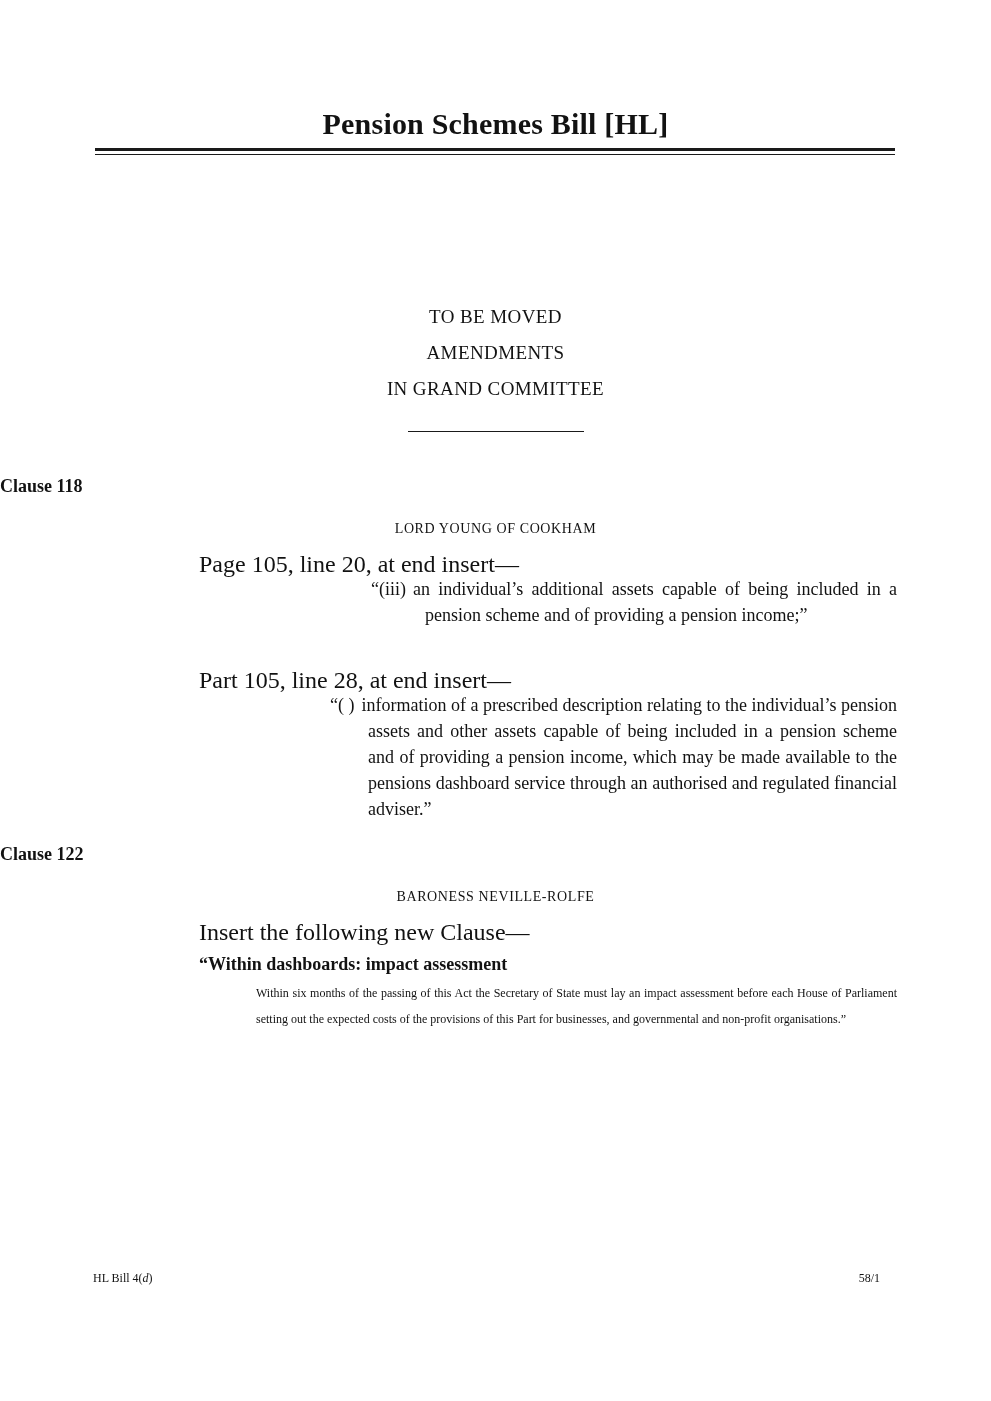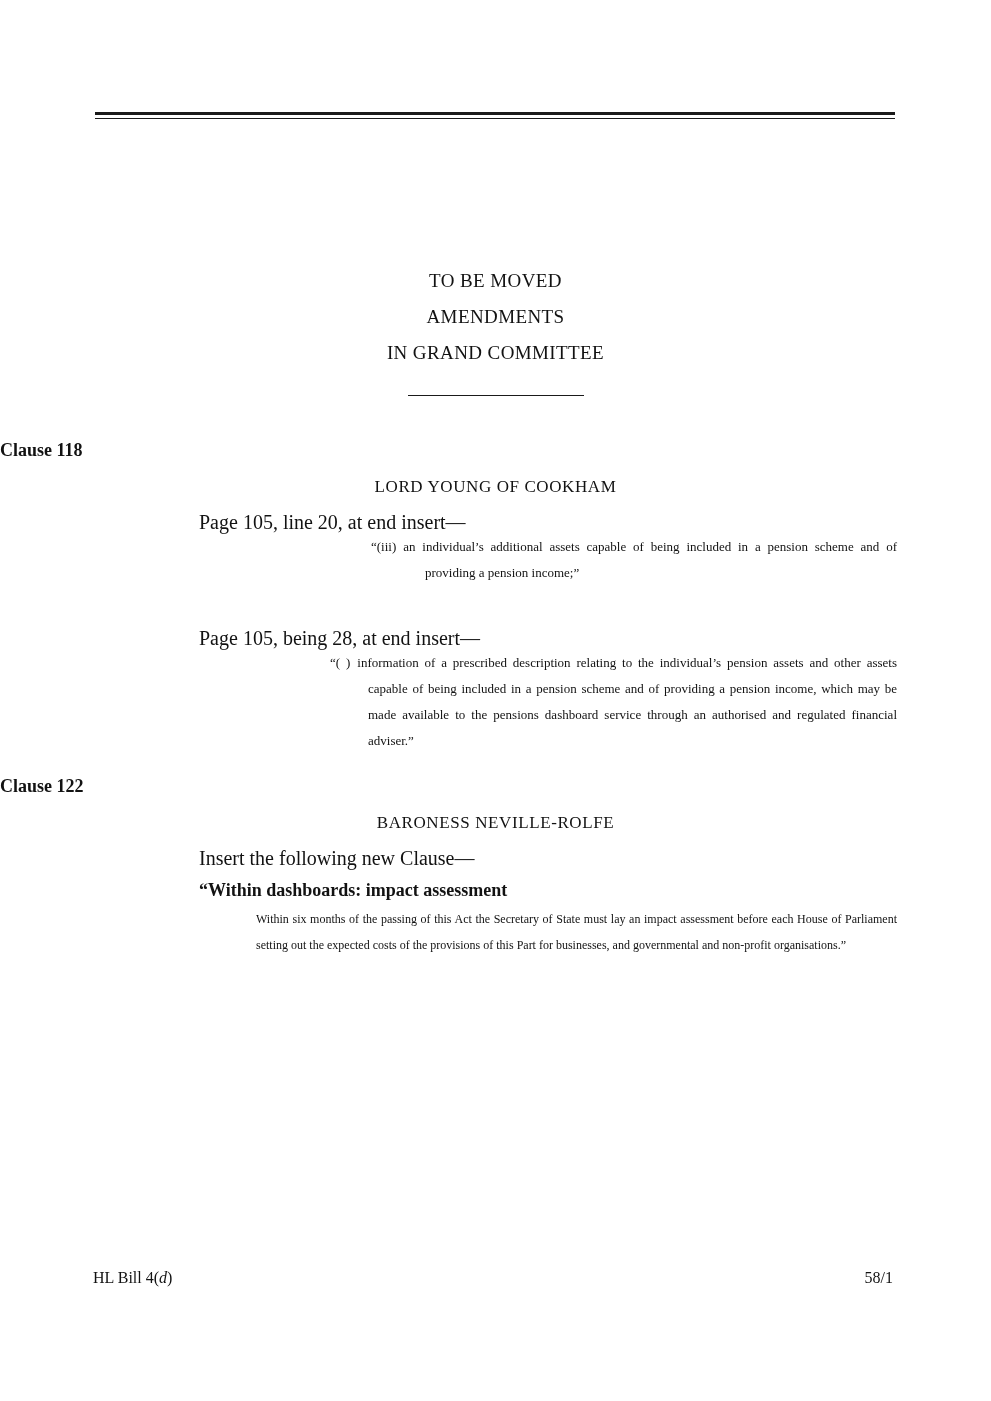--- a/index.html
+++ b/index.html
@@ -59,34 +59,34 @@
     margin: 0;
     margin-top: 44px;
     font-size: 18px;
     line-height: 20px;
     font-weight: 700;
   }
   .clause-heading.second {
     margin-top: 22px;
   }
   .mover {
-    margin-top: 17px;
+    margin-top: 23px;
     text-align: center;
-    font-size: 17px;
+    font-size: 14px;
     line-height: 19px;
     letter-spacing: 0.6px;
   }
   .instruction {
     margin: 14px 94px 0 199px;
-    font-size: 20px;
+    font-size: 24px;
     line-height: 24px;
   }
   .amendment-text {
     margin: 0 94px 0 199px;
-    font-size: 13px;
+    font-size: 18px;
     line-height: 26px;
     text-align: justify;
   }
   .amendment-text.hang-iii {
     padding-left: 226px;
     text-indent: -54px;
   }
   .amendment-text.hang-blank {
     padding-left: 169px;
     text-indent: -38px;
@@ -104,56 +104,57 @@
     margin: 4px 94px 0 256px;
     font-size: 12px;
     line-height: 26px;
     text-align: justify;
   }
 
   
   .footer {
     position: absolute;
     left: 93px;
-    right: 98px;
+    right: 111px;
     bottom: 112px;
     display: flex;
     justify-content: space-between;
-    font-size: 16px;
+    font-size: 12px;
     line-height: 22px;
   }
   .italic {
     font-style: italic;
   }
 </style>
 </head>
 <body>
 
 <div class="page">
 
   <header class="doc-header">
+    <h1 class="title">Pension Schemes Bill [HL]</h1>
     <div class="title-rule"></div>
   </header>
 
   <div class="headings">
     <div class="heading-line">TO BE MOVED</div>
     <div class="heading-line">AMENDMENTS</div>
     <div class="heading-line">IN GRAND COMMITTEE</div>
   </div>
 
   <hr class="short-rule">
 
   <section>
     <h2 class="clause-heading">Clause 118</h2>
     <div class="mover">LORD YOUNG OF COOKHAM</div>
 
     <p class="instruction">Page 105, line 20, at end insert—</p>
     <p class="amendment-text hang-iii"><span class="amendment-label">“(iii)</span><span>an individual’s additional assets capable of being included in a pension scheme and of providing a pension income;”</span></p>
 
-    <p class="instruction" style="margin-top:40px;">Page 105, being 28, at end insert—</p>
+    <p class="instruction" style="margin-top:40px;">Part 105, line 28, at end insert—</p>
     <p class="amendment-text hang-blank"><span class="amendment-label">“( )</span><span>information of a prescribed description relating to the individual’s pension assets and other assets capable of being included in a pension scheme and of providing a pension income, which may be made available to the pensions dashboard service through an authorised and regulated financial adviser.”</span></p>
   </section>
 
   <section>
     <h2 class="clause-heading second">Clause 122</h2>
     <div class="mover">BARONESS NEVILLE-ROLFE</div>
 
     <p class="instruction">Insert the following new Clause—</p>
     <p class="new-clause-title">“Within dashboards: impact assessment</p>
     <p class="clause-body">Within six months of the passing of this Act the Secretary of State must lay an impact assessment before each House of Parliament setting out the expected costs of the provisions of this Part for businesses, and governmental and non-profit organisations.”</p>

